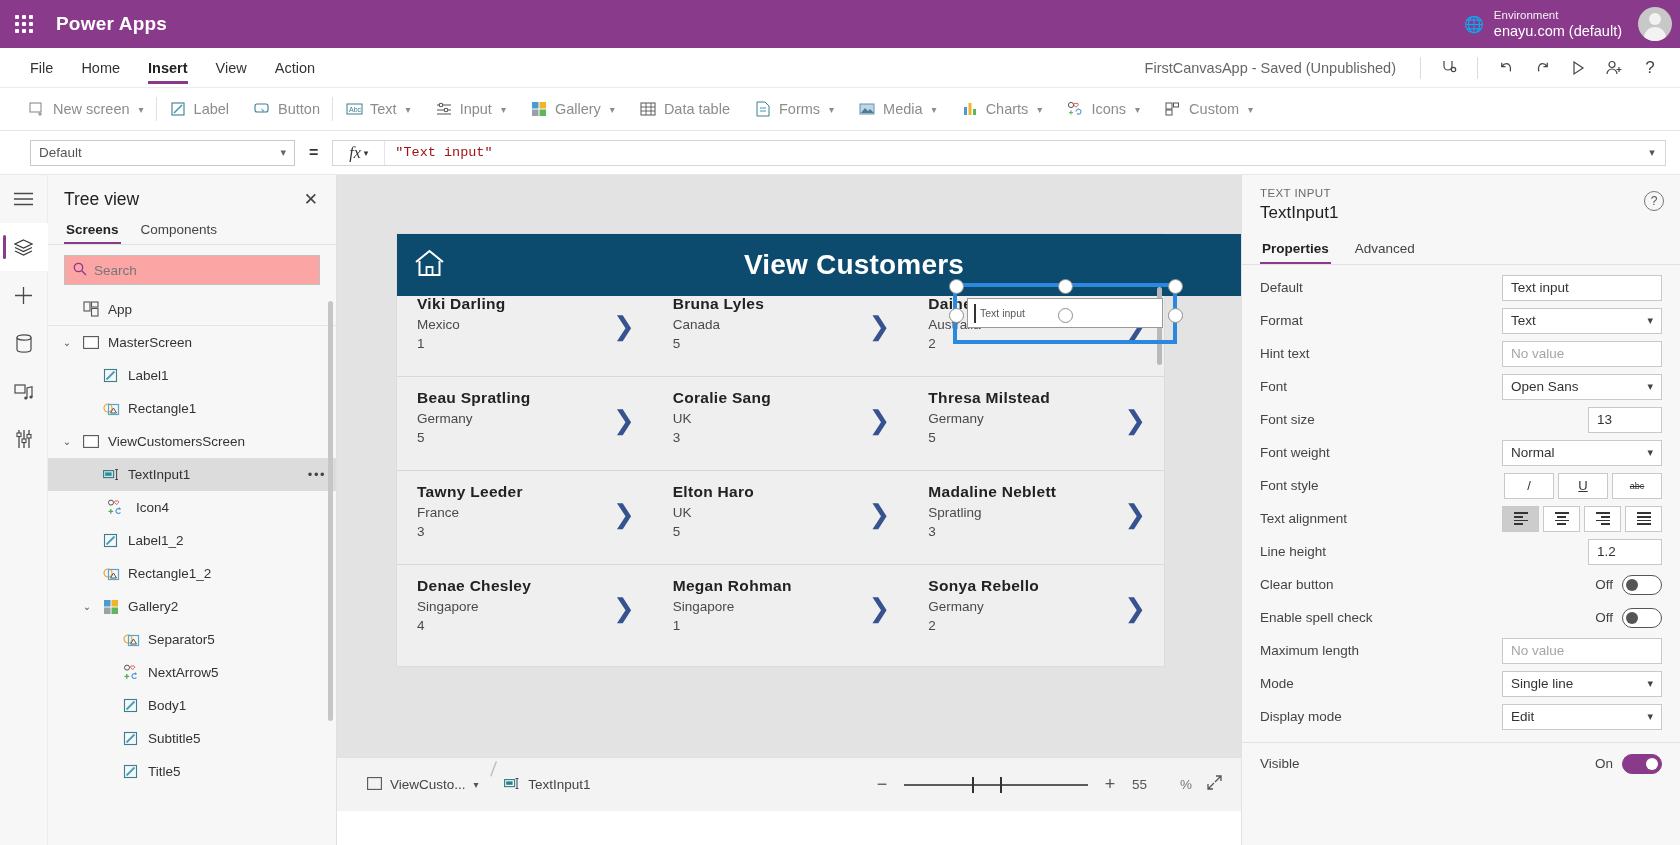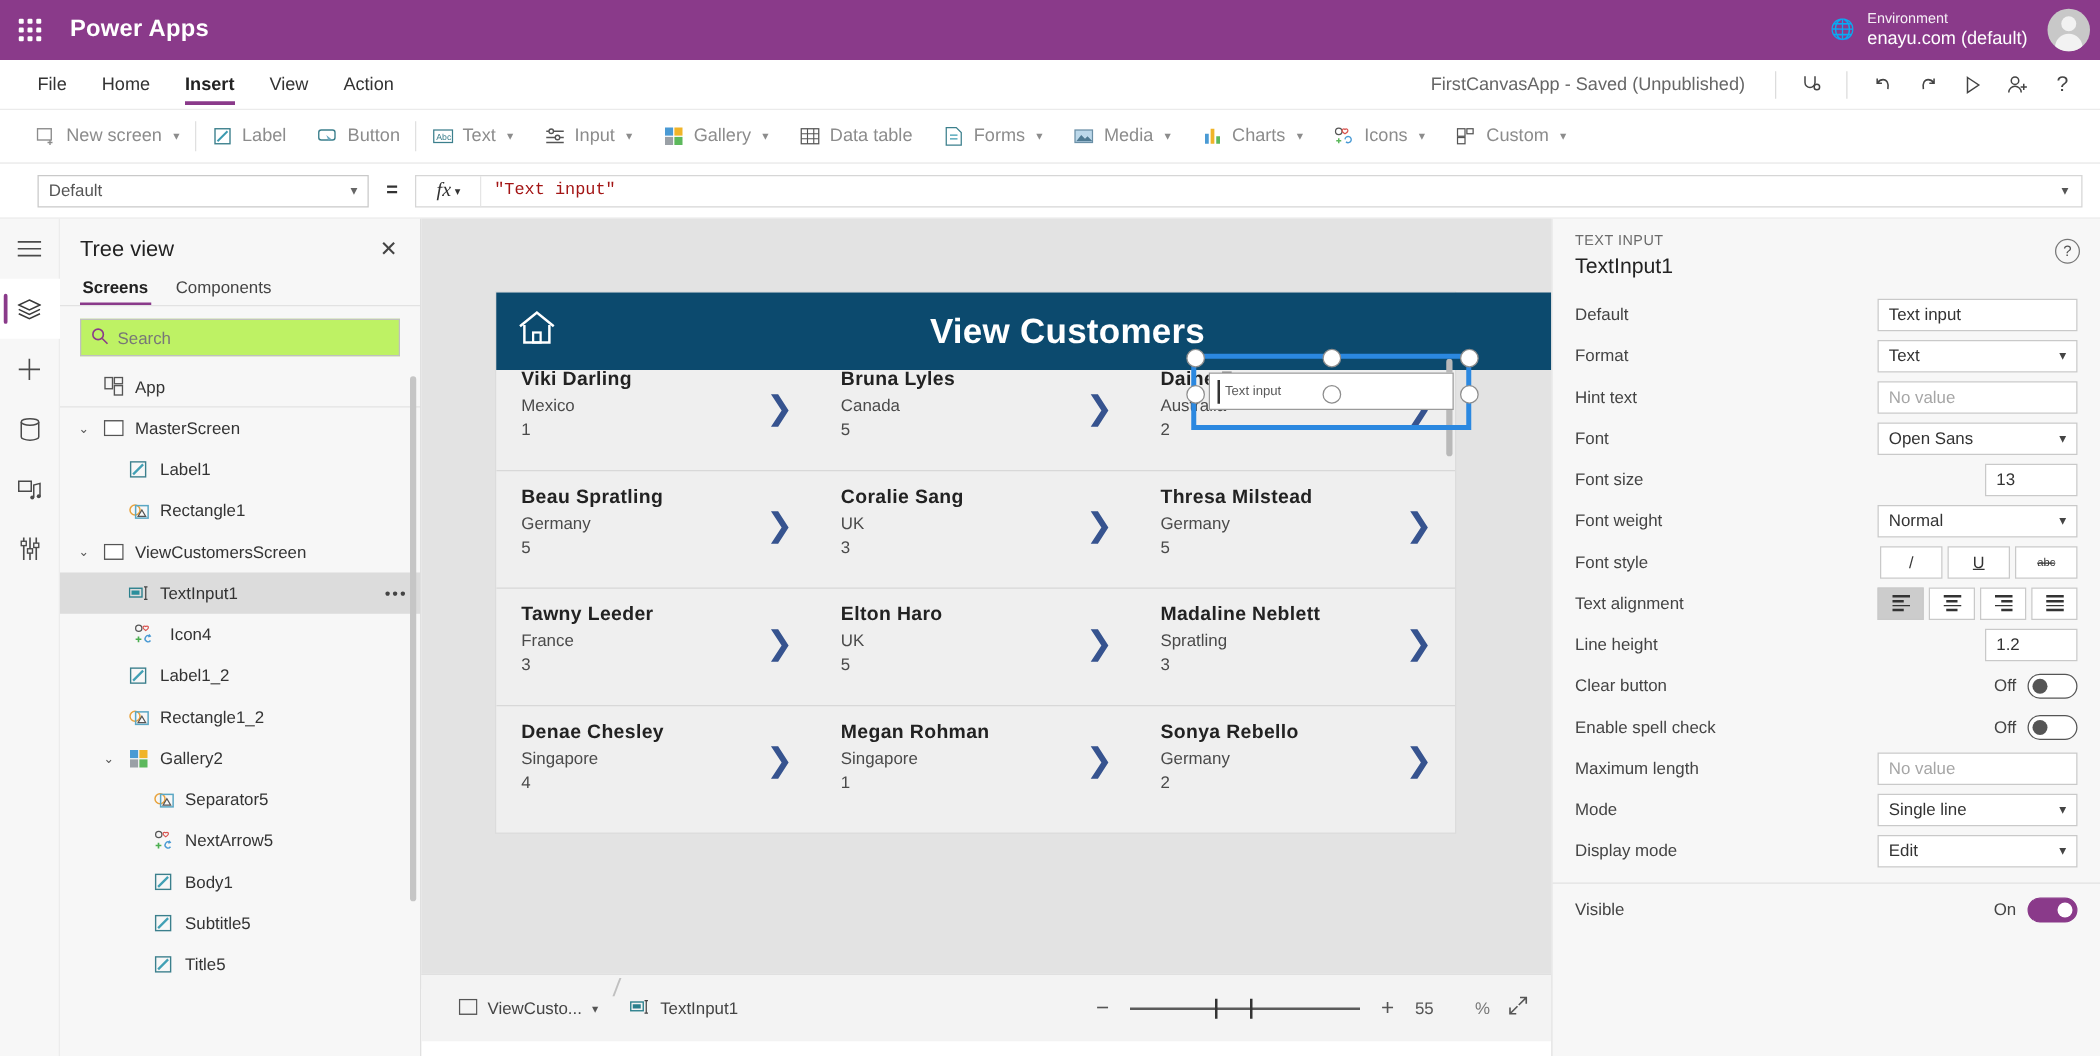--- a/index.html
+++ b/index.html
@@ -145,21 +145,21 @@
   .tree-tab {
     font-size: 13.5px; color: #444; padding: 4px 2px 7px 2px; margin-right: 18px;
     cursor: pointer; position: relative;
   }
   .tree-tab.active { font-weight: bold; color: #222; }
   .tree-tab.active::after {
     content: ""; position: absolute; left: 0; right: 0; bottom: 0; height: 2.5px; background: #8A3A8A;
   }
   .tree-search-wrap { padding: 10px 16px 8px 16px; }
   .tree-search {
-    height: 30px; border: 1px solid #c0c0c0; background: #bef264;
+    height: 30px; border: 1px solid #c0c0c0; background: #fca5a5;
     display: flex; align-items: center; padding: 0 8px; gap: 7px;
   }
   .tree-search .mag { color: #8A3A8A; font-size: 14px; }
   .tree-search input {
     border: none; outline: none; font-size: 13.5px; color: #555;
     font-family: "Liberation Sans", sans-serif; width: 100%; background: transparent;
   }
   .tree-search input::placeholder { color: #777; }
   .tree-body { flex: 1; overflow: hidden; position: relative; }
   .tnode {
@@ -230,21 +230,21 @@
   .sel-inner .caret-bar {
     position: absolute; left: 6px; top: 5px; width: 1.5px; height: 19px; background: #333;
   }
   .handle {
     position: absolute; width: 15px; height: 15px; background: #fff;
     border: 1px solid #8d8d8d; border-radius: 50%;
   }
 
   
   .statusbar {
-    position: absolute; left: 337px; top: 779px; width: 904px; height: 54px;
+    position: absolute; left: 337px; top: 757px; width: 904px; height: 54px;
     background: #f3f3f3; border-top: 1px solid #e0e0e0;
     display: flex; 
   }
   .bc {
     display: flex; align-items: center; gap: 8px; font-size: 13.5px; color: #444;
     cursor: pointer; padding: 0 8px;
   }
   .bc.first { margin-left: 22px; }
   .bc .chev { font-size: 10px; color: #555; }
   .bc-sep { color: #c0c0c0; font-size: 20px; margin: 0 2px; transform: skewX(-6deg); }
@@ -932,20 +932,24 @@
     </div>
   </div>
 </div>
 
 <div class="props">
   <div class="props-head">
     <div class="props-kind">TEXT INPUT</div>
     <div class="props-name">TextInput1</div>
     <div class="props-help">?</div>
   </div>
+  <div class="props-tabs">
+    <div class="ptab active">Properties</div>
+    <div class="ptab">Advanced</div>
+  </div>
   <div id="props-rows" style="padding-top:6px;">
       <div class="prow">
         <span class="plabel">Default</span>
         <span class="pctl">Text input</span>
       </div>
       <div class="prow">
         <span class="plabel">Format</span>
         <span class="pctl">
           <span>Text</span>
           <span class="chev">▾</span>

